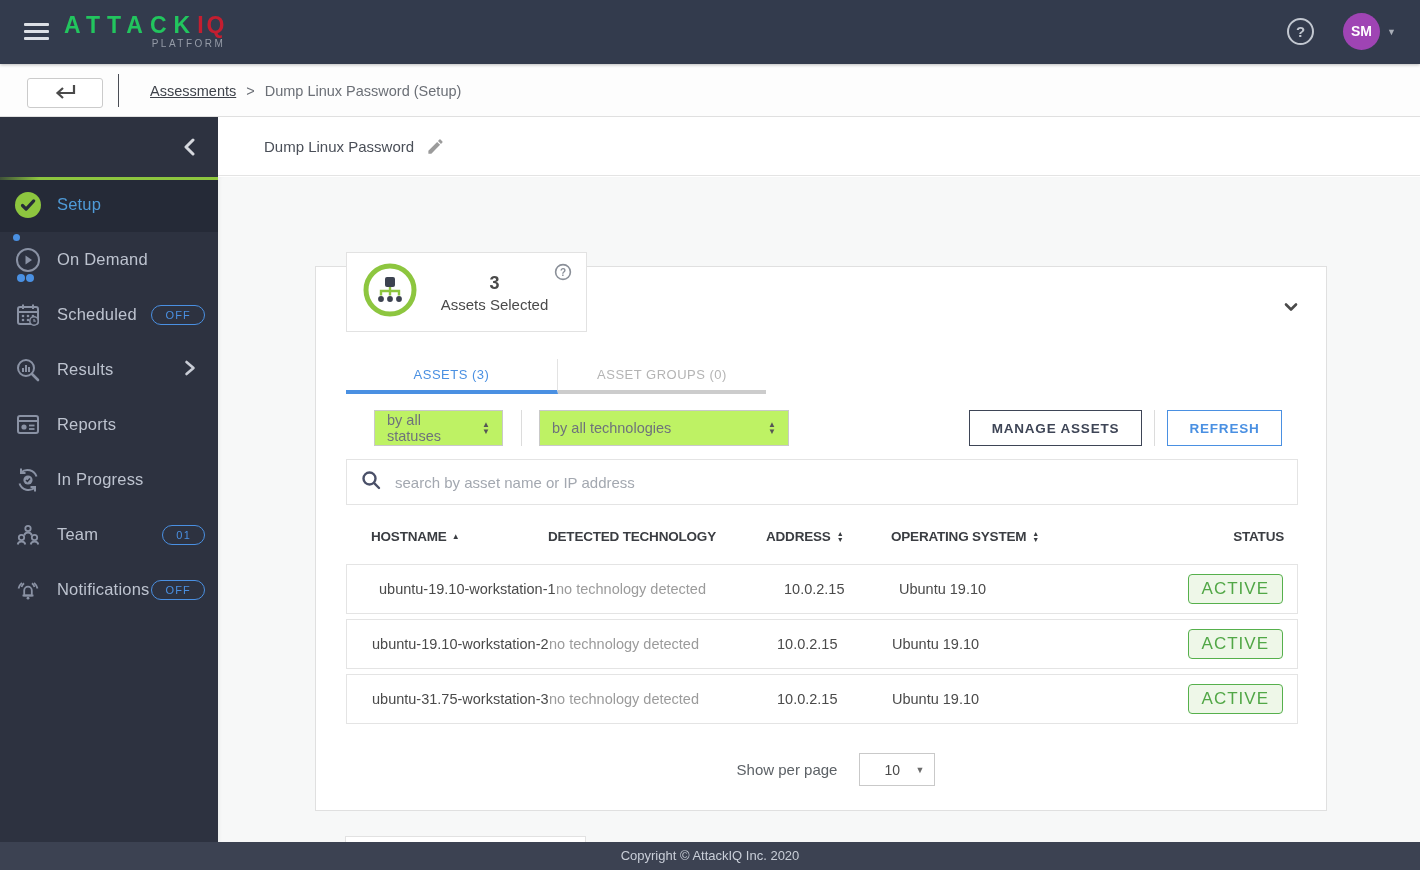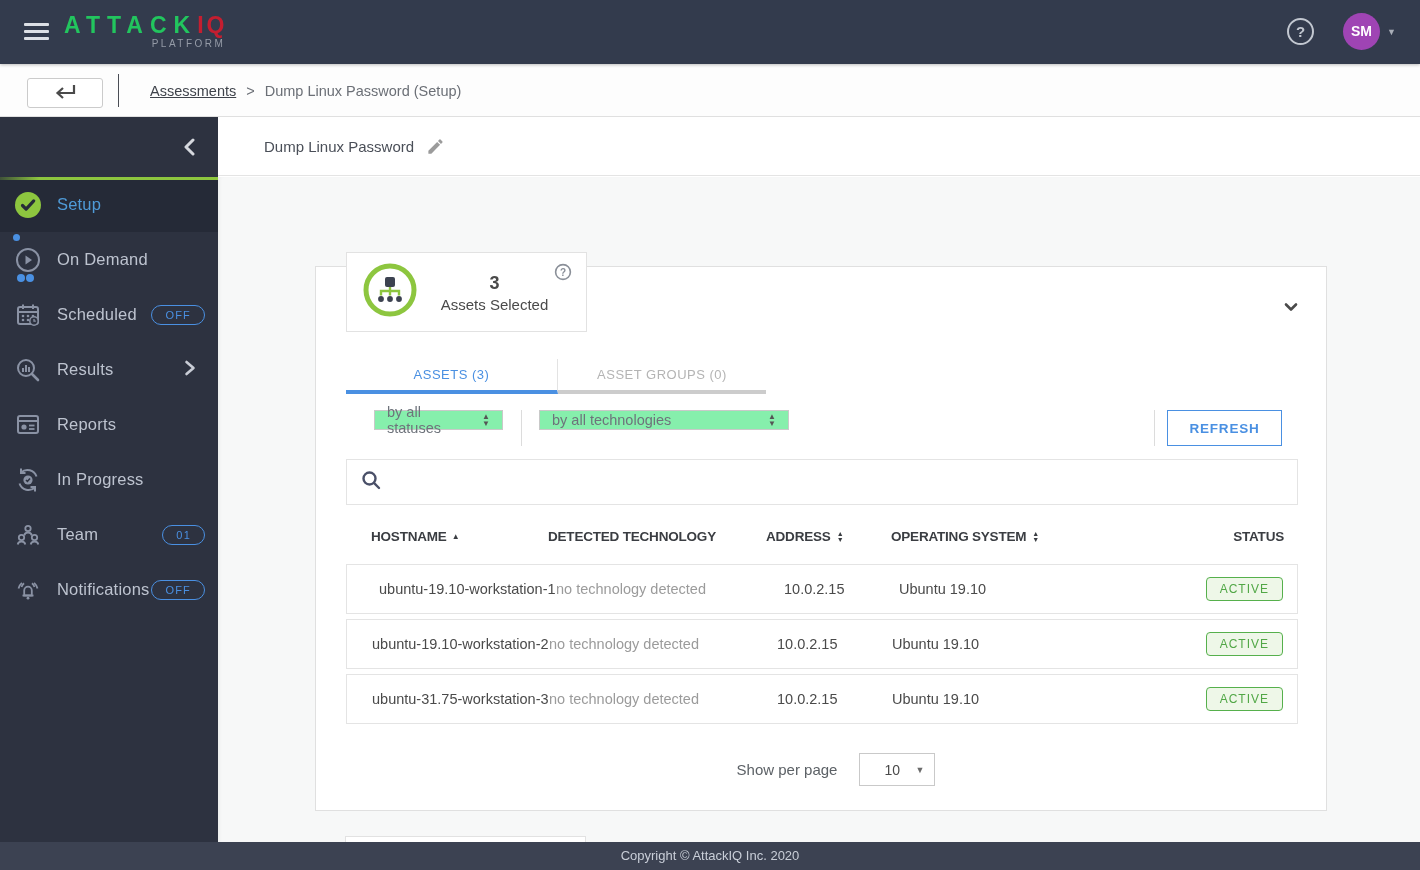--- a/index.html
+++ b/index.html
@@ -73,21 +73,21 @@
   .assets-help { position:absolute; right:14px; top:10px; cursor:pointer; }
   .panel-chevron { position:absolute; left:966px; top:31px; cursor:pointer; }
 
   .tabs { position:absolute; left:30px; top:92px; display:flex; }
   .tab { height:35px; display:flex; align-items:center; justify-content:center; font-size:13px;
     letter-spacing:.5px; font-weight:500; cursor:pointer; background:#fff; }
   .tab-active { width:212px; color:#4A90E2; border-bottom:4px solid #4A90E2; border-right:1px solid #E3E3E3; }
   .tab-inactive { width:208px; color:#B4B4B4; border-bottom:4px solid #CCCCCC; }
 
   .filter-row { position:absolute; left:30px; top:141px; width:952px; height:41px; }
-  .select-box { position:absolute; top:2px; height:20px; border:1px solid #C9C9C9; background:#86efac;
+  .select-box { position:absolute; top:2px; height:36px; border:1px solid #C9C9C9; background:#bef264;
     display:flex; align-items:center; padding:0 12px; font-size:14.5px; color:#6E737B; cursor:pointer; }
   .select-status { left:28px; width:129px; }
   .select-tech { left:193px; width:250px; }
   .vdiv { position:absolute; top:2px; width:1px; height:36px; background:#DCDCDC; }
   .btn { position:absolute; top:2px; height:36px; background:#fff; font-size:13.5px; font-weight:700;
     letter-spacing:.8px; display:flex; align-items:center; justify-content:center; cursor:pointer; }
   .btn-manage { left:623px; width:173px; border:1px solid #3E4556; color:#3E4556; }
   .btn-refresh { left:821px; width:115px; border:1px solid #4A90E2; color:#4A90E2; }
 
   .search-row { position:absolute; left:30px; top:192px; width:952px; height:46px; background:#fff;
@@ -106,21 +106,21 @@
     color:#3A3D42; margin-left:6px; vertical-align:middle; }
   .sel-arrows { display:inline-flex; flex-direction:column; font-size:8px; line-height:7px;
     color:#555; margin-left:auto; padding-left:10px; }
   .trow { position:absolute; left:30px; width:952px; height:50px; background:#fff;
     border:1px solid #E4E4E4; font-size:14.5px; cursor:pointer; }
   .row-0 { top:297px;padding-left:32px; } .row-1 { top:352px; } .row-2 { top:407px; }
   .cell-host { color:#4A4A4A; } .cell-tech { color:#9B9B9B; }
   .cell-addr { color:#4A4A4A; padding-left:10px; } .cell-os { color:#4A4A4A; }
   .cell-status { text-align:right; }
   .status-badge { display:inline-block; border:1.5px solid #56B04C; background:#EEF7E8; color:#51A746;
-    font-size:12px; letter-spacing:1px; padding:4px 13px; border-radius:4px; }
+    font-size:17px; letter-spacing:1px; padding:4px 13px; border-radius:4px; }
 
   .perpage { position:absolute; left:0; top:486px; width:1012px; display:flex;
     align-items:center; justify-content:center; }
   .perpage-label { font-size:15px; color:#5C6166; margin-left:28px; }
   .perpage-select { width:76px; height:33px; border:1px solid #C9C9C9; background:#fff; margin-left:22px;
     display:flex; align-items:center; font-size:14px; color:#4A4A4A; padding:0 10px 0 24px; cursor:pointer; }
   .perpage-caret { margin-left:auto; font-size:9px; color:#6B6B6B; }
 
   .partial-card { position:absolute; left:127px; top:659px; width:241px; height:40px;
     background:#fff; border:1px solid #E2E2E2; }
@@ -352,31 +352,33 @@
             </span>
         </div>
         <div class="vdiv" style="left:175px"></div>
         <div class="select-box select-tech">
           <span>by all technologies</span>
           <span class="sel-arrows">
               <i>▲</i>
               <i>▼</i>
             </span>
         </div>
+        <div class="btn btn-manage">MANAGE ASSETS</div>
         <div class="vdiv" style="left:808px"></div>
         <div class="btn btn-refresh">REFRESH</div>
       </div>
 
       <div class="search-row">
         <span>
           <svg width="20" height="20" viewBox="0 0 20 20">
               <circle cx="8.5" cy="8.5" r="6" fill="none" stroke="#4A5068" stroke-width="2.4"></circle>
               <line x1="13.2" y1="13.2" x2="18" y2="18" stroke="#4A5068" stroke-width="2.4" stroke-linecap="round"></line>
             </svg>
         </span>
+        <input class="search-input" type="text" placeholder="search by asset name or IP address" style="">
       </div>
 
       <div class="thead">
         <span class="th"><span>HOSTNAME</span><span class="sort-asc">▲</span></span>
         <span class="th"><span>DETECTED TECHNOLOGY</span></span>
         <span class="th"><span>ADDRESS</span><span class="sort-both">
               <i>▲</i>
               <i>▼</i>
             </span></span>
         <span class="th"><span>OPERATING SYSTEM</span><span class="sort-both">

